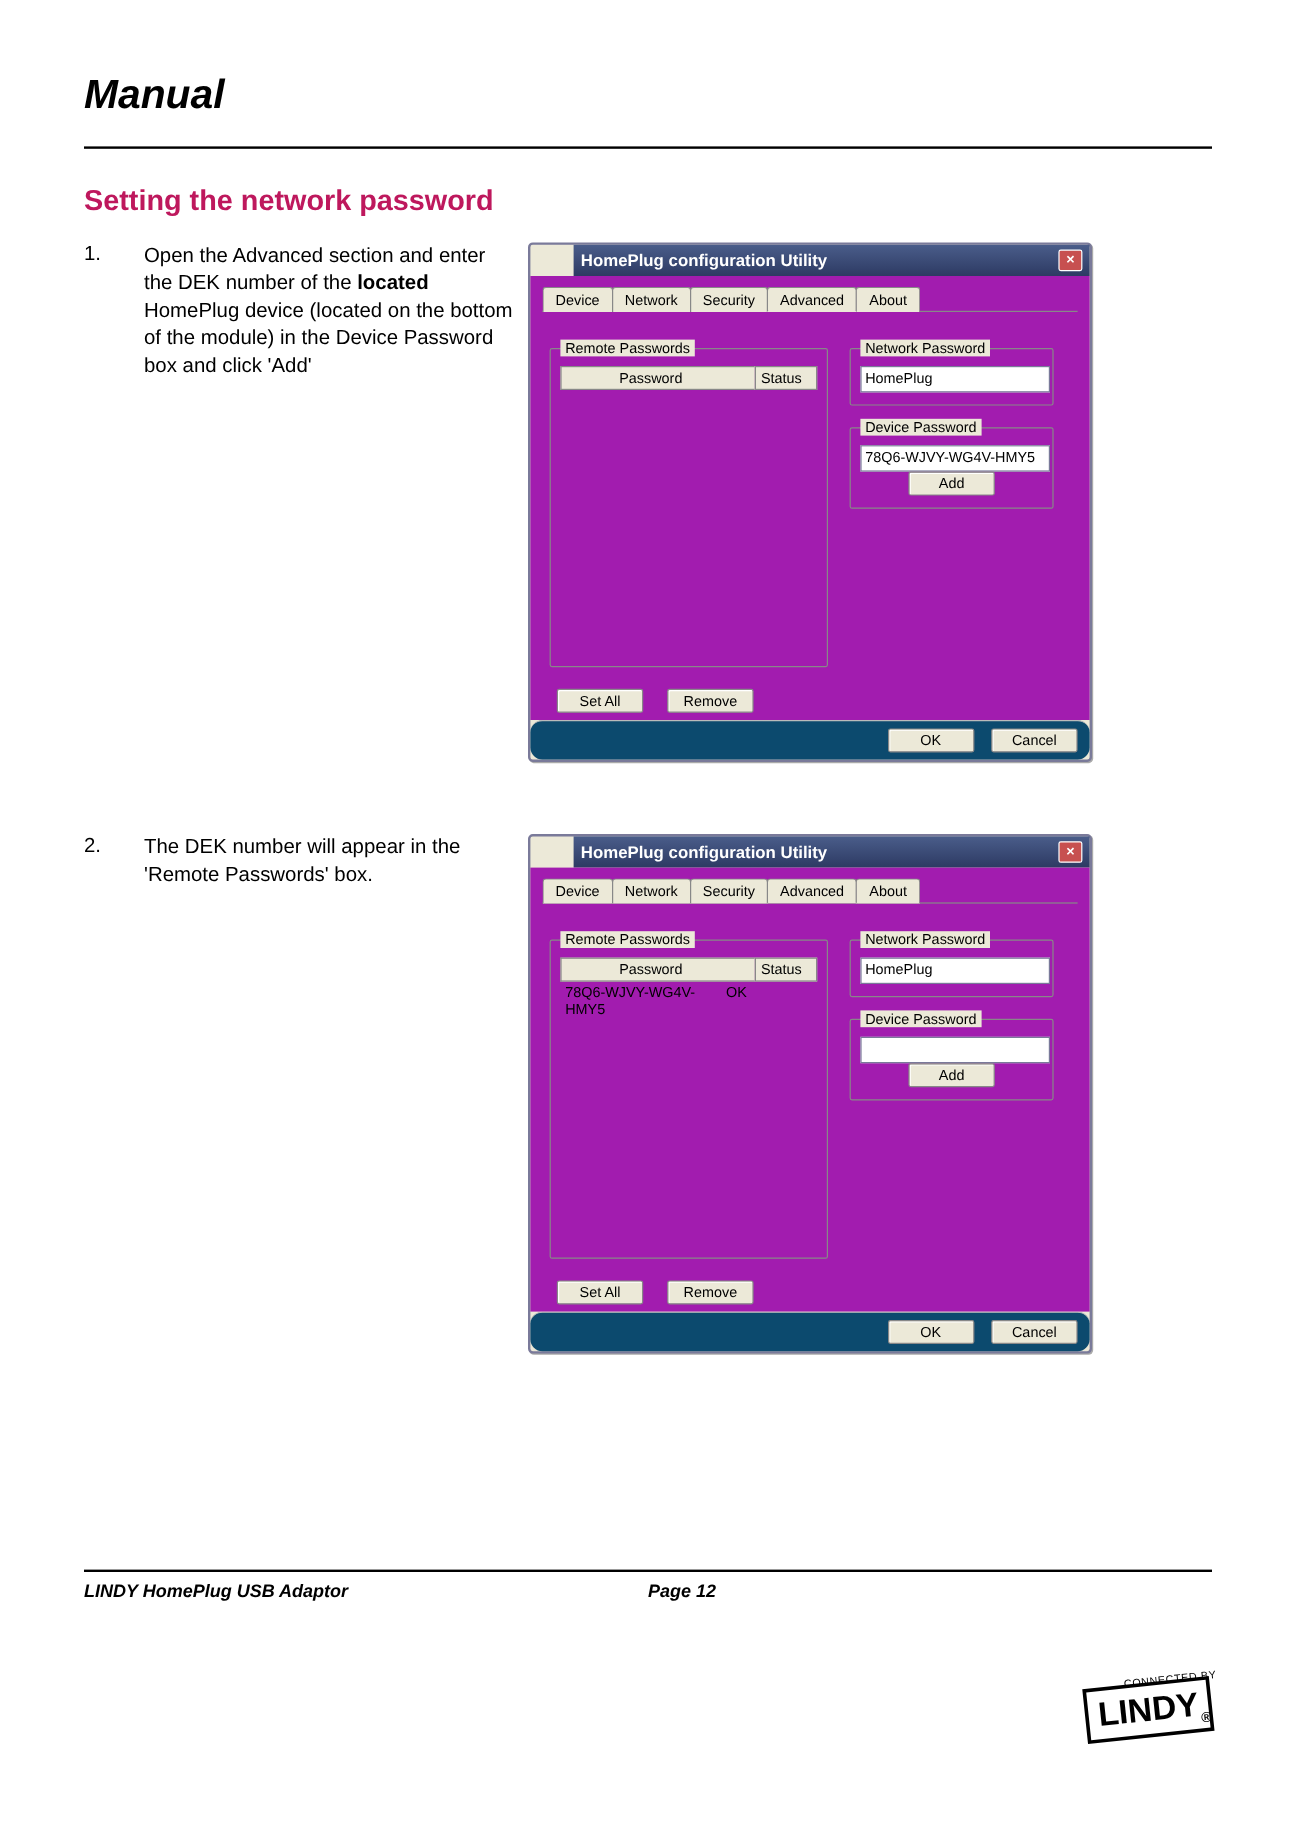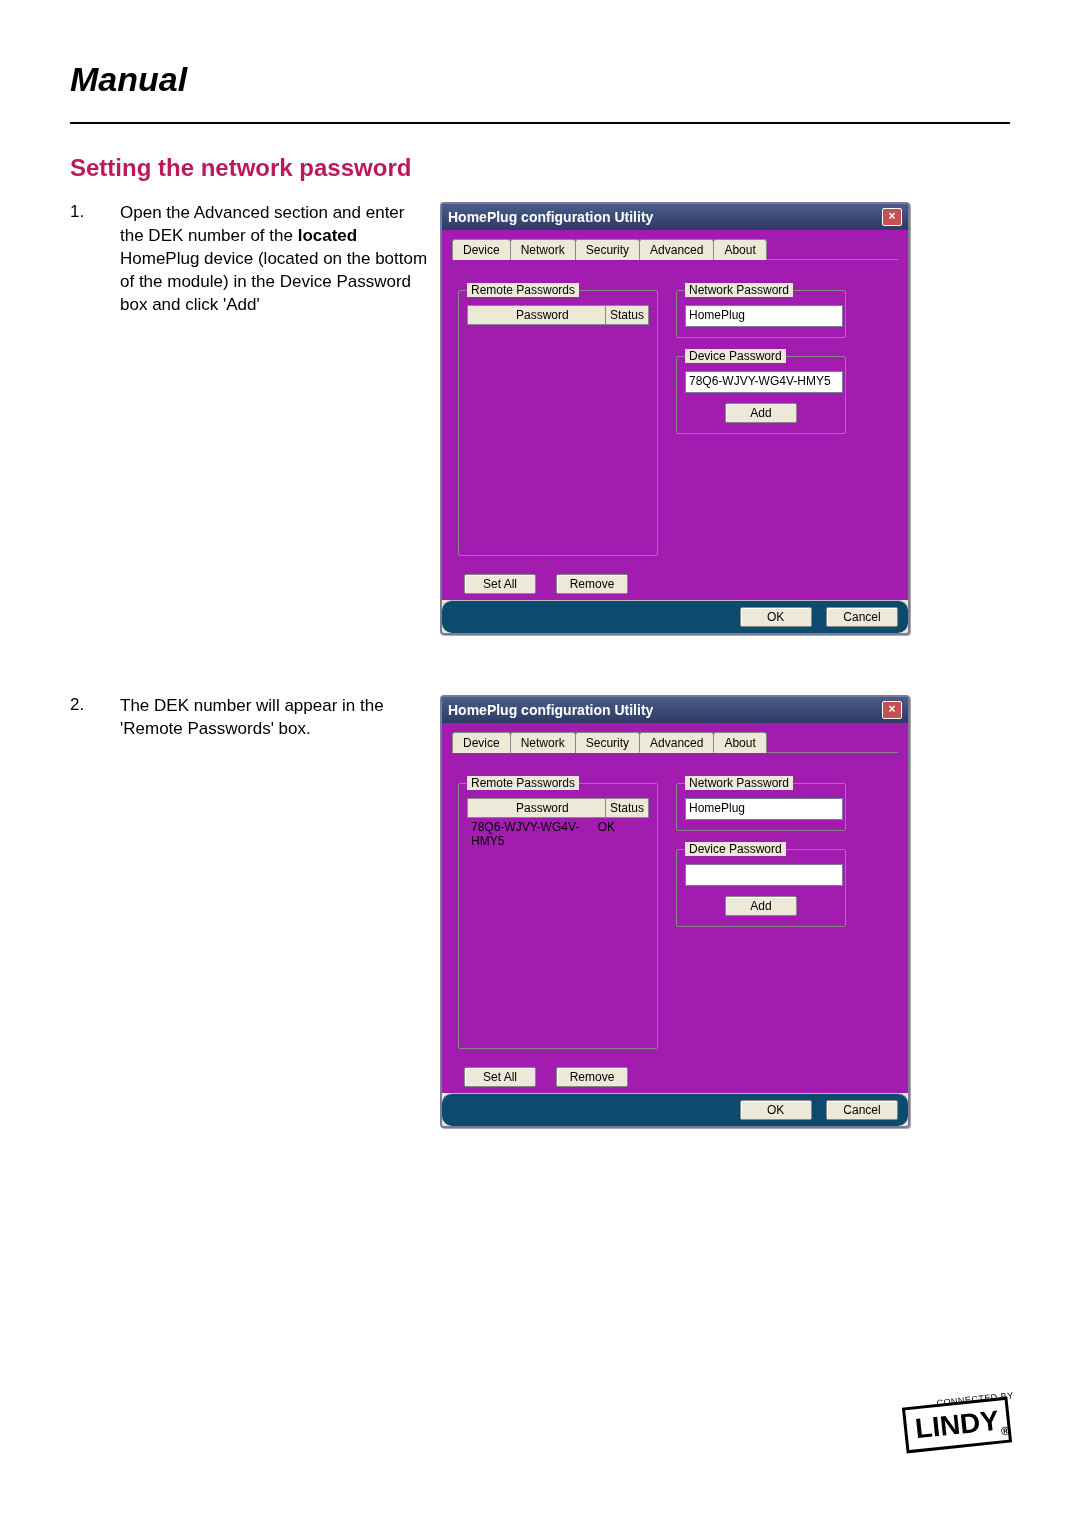--- a/index.html
+++ b/index.html
@@ -63,20 +63,21 @@
   }
   .titlebar {
     background: linear-gradient(to bottom, #4a5d8a 0%, #2d3a63 100%);
     color: #fff;
     font-weight: bold;
     font-size: 14px;
     padding: 4px 6px;
     display: flex;
     align-items: center;
     justify-content: space-between;
+    margin-left: 36px;
   }
   .close-btn {
     width: 18px;
     height: 16px;
     background: #c75050;
     border: 1px solid #fff;
     border-radius: 2px;
     color: #fff;
     font-size: 12px;
     line-height: 14px;
@@ -107,21 +108,21 @@
     background: #ece9d8;
     border-bottom: 1px solid #ece9d8;
     z-index: 1;
   }
   .panel {
     display: flex;
     gap: 18px;
     padding: 0 6px;
     min-height: 300px;
   }
-  .col-left { width: 200px; }
+  .col-left { width: 232px; }
   .col-right { width: 170px; }
   .groupbox {
     border: 1px solid #888;
     border-radius: 2px;
     position: relative;
     padding: 14px 8px 10px 8px;
     margin-bottom: 18px;
   }
   .groupbox-legend {
     position: absolute;
@@ -175,21 +176,20 @@
     font-size: 12px;
     padding: 2px 3px;
     width: 150px;
     height: 16px;
     box-sizing: content-box;
     overflow: hidden;
     white-space: nowrap;
   }
   .add-wrap {
     text-align: center;
-    margin-top: 10px;
   }
   .dialog-foot {
     background: #0c4a6e;
     border-top: 1px solid #bbb;
     padding: 6px 10px;
     text-align: right;
     border-radius: 10px;
   }
   .dialog-foot .btn { width: 70px; margin-left: 10px; }
   .page-footer {
@@ -360,19 +360,23 @@
           </div>
         </div>
         <div class="dialog-foot">
           <span class="btn">OK</span>
           <span class="btn">Cancel</span>
         </div>
       </div>
     </div>
   </div>
 
+  <div class="page-footer">
+    <div class="prod">LINDY HomePlug USB Adaptor</div>
+    <div class="pnum">Page 12</div>
+  </div>
 
   <div class="logo-wrap">
     <div class="connected-by">CONNECTED BY</div>
     <div class="logo">LINDY</div>
   </div>
 
 </div>
 
 </body></html>

